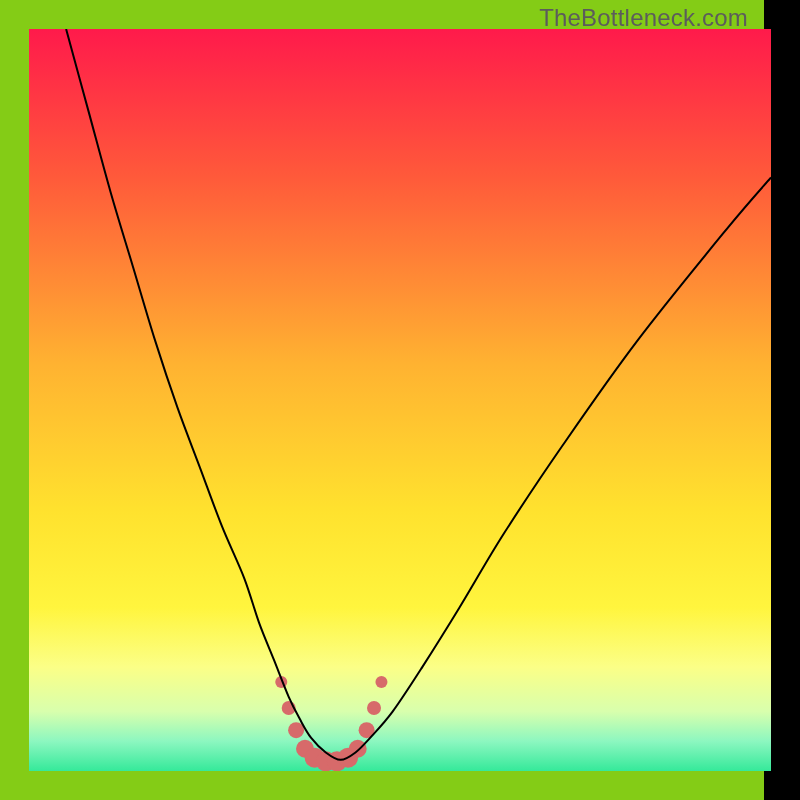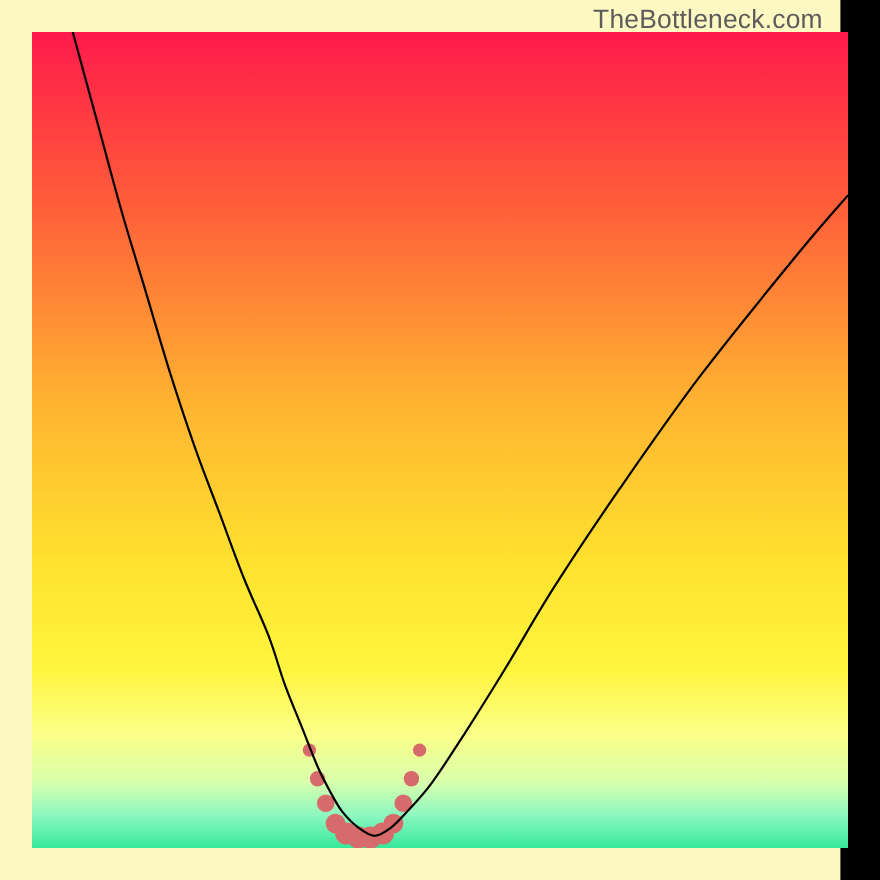--- a/index.html
+++ b/index.html
@@ -10,21 +10,21 @@
     background: #000;
     overflow: hidden;
     font-family: Arial, Helvetica, sans-serif;
   }
   .frame {
     position: absolute;
     left: 0;
     top: 0;
     width: 764px;
     height: 800px;
-    background: #fef9c3;
+    background: #84cc16;
   }
   .plot-area {
     position: absolute;
     left: 29px;
     top: 29px;
     width: 742px;
     height: 742px;
     
   }
   .watermark {

